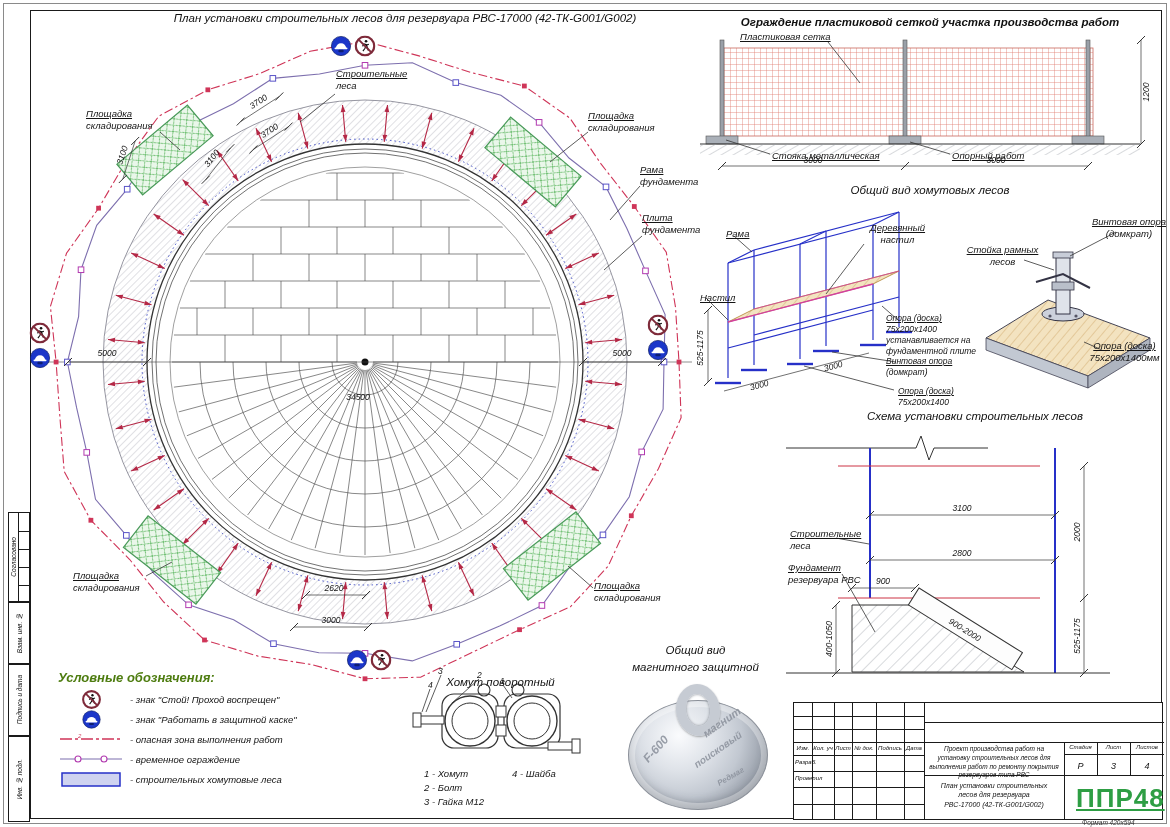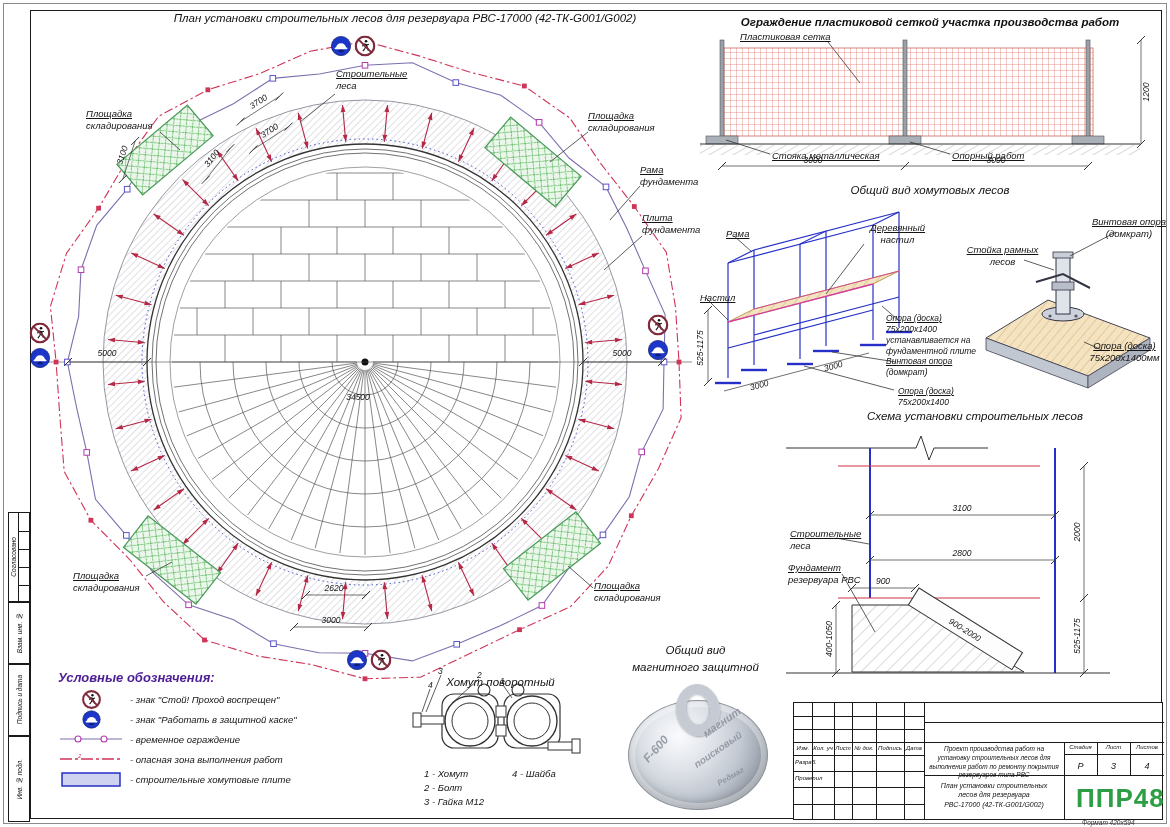--- a/index.html
+++ b/index.html
@@ -7,21 +7,21 @@
        font-family:"Liberation Sans",sans-serif;overflow:hidden;}
   .outerborder{position:absolute;inset:3px;border:1px solid #8a8a8a;}
   .frame{position:absolute;left:30px;top:10px;right:8px;bottom:8px;border:1.6px solid #1a1a1a;}
   .lbl{position:absolute;font:italic 9.5px "Liberation Sans",sans-serif;color:#141414;line-height:1.3;white-space:nowrap;}
   .lbl .u{text-decoration:underline;}
   .ttl{position:absolute;font:italic 11.5px "Liberation Sans",sans-serif;color:#111;text-align:center;white-space:nowrap;}
   .ttl2{position:absolute;font:italic 11px "Liberation Sans",sans-serif;color:#111;text-align:center;}
   svg{position:absolute;overflow:visible;}
   svg text{font:italic 8.5px "Liberation Sans",sans-serif;fill:#141414;}
   .legend{position:absolute;left:58px;top:670px;width:350px;}
-  .legend .lt{font:bold italic 13px "Liberation Sans",sans-serif;color:#4c1d95;margin-bottom:4px;}
+  .legend .lt{font:bold italic 13px "Liberation Sans",sans-serif;color:#4d7c0f;margin-bottom:4px;}
   .lrow{display:flex;align-items:center;height:20px;}
   .lico{width:66px;display:flex;justify-content:center;align-items:center;flex-shrink:0;}
   .ltxt{font:italic 9.5px "Liberation Sans",sans-serif;color:#141414;margin-left:6px;white-space:nowrap;}
   
   .tb{position:absolute;left:793px;top:702px;width:370px;height:118px;border:1.6px solid #1a1a1a;box-sizing:border-box;background:#fff;}
   .tb .vl,.tb .hl{position:absolute;background:#1a1a1a;}
   .tb .vl{width:1px;top:0;bottom:0;}
   .tb .hl{height:1px;left:0;}
   .tbt{position:absolute;font:italic 6px "Liberation Sans",sans-serif;color:#111;text-align:center;}
   .tbc{position:absolute;font:italic 6.5px "Liberation Sans",sans-serif;color:#111;text-align:center;line-height:1.35;}
@@ -609,43 +609,43 @@
     <span class="lico">
         <svg width="19" height="19">
           <use href="#sym-helmet"></use>
         </svg>
       </span>
     <span class="ltxt">- знак "Работать в защитной каске"</span>
     </div>
   <div class="lrow">
     <span class="lico">
       <svg width="62" height="10">
+          <line x1="0" y1="5" x2="62" y2="5" stroke="#cf3558" stroke-width="1.3" stroke-dasharray="12 3 3 3"></line>
+          <text x="18" y="4" style="font-size:6px;fill:#cf3558;">2</text>
+        </svg>
+      </span>
+    <span class="ltxt">- опасная зона выполнения работ</span>
+    </div>
+  <div class="lrow">
+    <span class="lico">
+      <svg width="62" height="10">
           <line x1="0" y1="5" x2="62" y2="5" stroke="#7d6fae" stroke-width="1.2"></line>
           <circle cx="18" cy="5" r="3" fill="#fff" stroke="#b23ab0" stroke-width="1.1"></circle>
           <circle cx="44" cy="5" r="3" fill="#fff" stroke="#b23ab0" stroke-width="1.1"></circle>
         </svg>
       </span>
     <span class="ltxt">- временное ограждение</span>
     </div>
   <div class="lrow">
     <span class="lico">
-      <svg width="62" height="10">
-          <line x1="0" y1="5" x2="62" y2="5" stroke="#cf3558" stroke-width="1.3" stroke-dasharray="12 3 3 3"></line>
-          <text x="18" y="4" style="font-size:6px;fill:#cf3558;">2</text>
-        </svg>
-      </span>
-    <span class="ltxt">- опасная зона выполнения работ</span>
-    </div>
-  <div class="lrow">
-    <span class="lico">
       <svg width="60" height="15">
           <rect x="1" y="1" width="58" height="13" fill="#cfd3f0" stroke="#2630c8" stroke-width="1.5"></rect>
         </svg>
       </span>
-    <span class="ltxt">- строительные хомутовые плите</span>
+    <span class="ltxt">- строительных хомутовые леса</span>
     </div>
 </div>
 
 <div class="tb">
   <div class="vl" style="left:18px;height:100%;"></div>
     <div class="vl" style="left:40px;"></div>
   <div class="vl" style="left:58px;"></div>
     <div class="vl" style="left:82px;"></div>
   <div class="vl" style="left:110px;"></div>
     <div class="vl" style="left:130px;"></div>
@@ -672,21 +672,21 @@
   <div class="tbt" style="left:1px;top:72px;width:24px;text-align:left;">Проверил</div>
   <div class="tbc" style="left:133px;top:42px;width:134px;">Проект производства работ на установку строительных лесов для выполнения работ по ремонту покрытия резервуаров типа РВС</div>
   <div class="tbt" style="left:270px;top:41px;width:33px;">Стадия</div>
   <div class="tbt" style="left:303px;top:41px;width:33px;">Лист</div>
   <div class="tbt" style="left:336px;top:41px;width:34px;">Листов</div>
   <div class="tbc" style="left:270px;top:57px;width:33px;font-size:9px;">Р</div>
   <div class="tbc" style="left:303px;top:57px;width:33px;font-size:9px;">3</div>
   <div class="tbc" style="left:336px;top:57px;width:34px;font-size:9px;">4</div>
   <div class="tbc" style="left:133px;top:78px;width:134px;font-size:7px;">
     <span>План установки строительных</span><br><span>лесов для резервуара</span><br><span>РВС-17000 (42-ТК-G001/G002)</span></div>
-  <div class="logo" style="left:282px;top:80px;">ППР48</div>
+  <div class="logo" style="left:282px;top:80px;text-decoration:underline;">ППР48</div>
 </div>
 <div class="fmt" style="left:1082px;top:819px;">Формат 420х594</div>
 
 <div class="stripbox" style="top:512px;height:90px;">
   <span>Согласовано</span>
   <div class="subcol">
       <i style="top:18px;"></i>
       <i style="top:36px;"></i>
       <i style="top:54px;"></i>
       <i style="top:72px;"></i>

